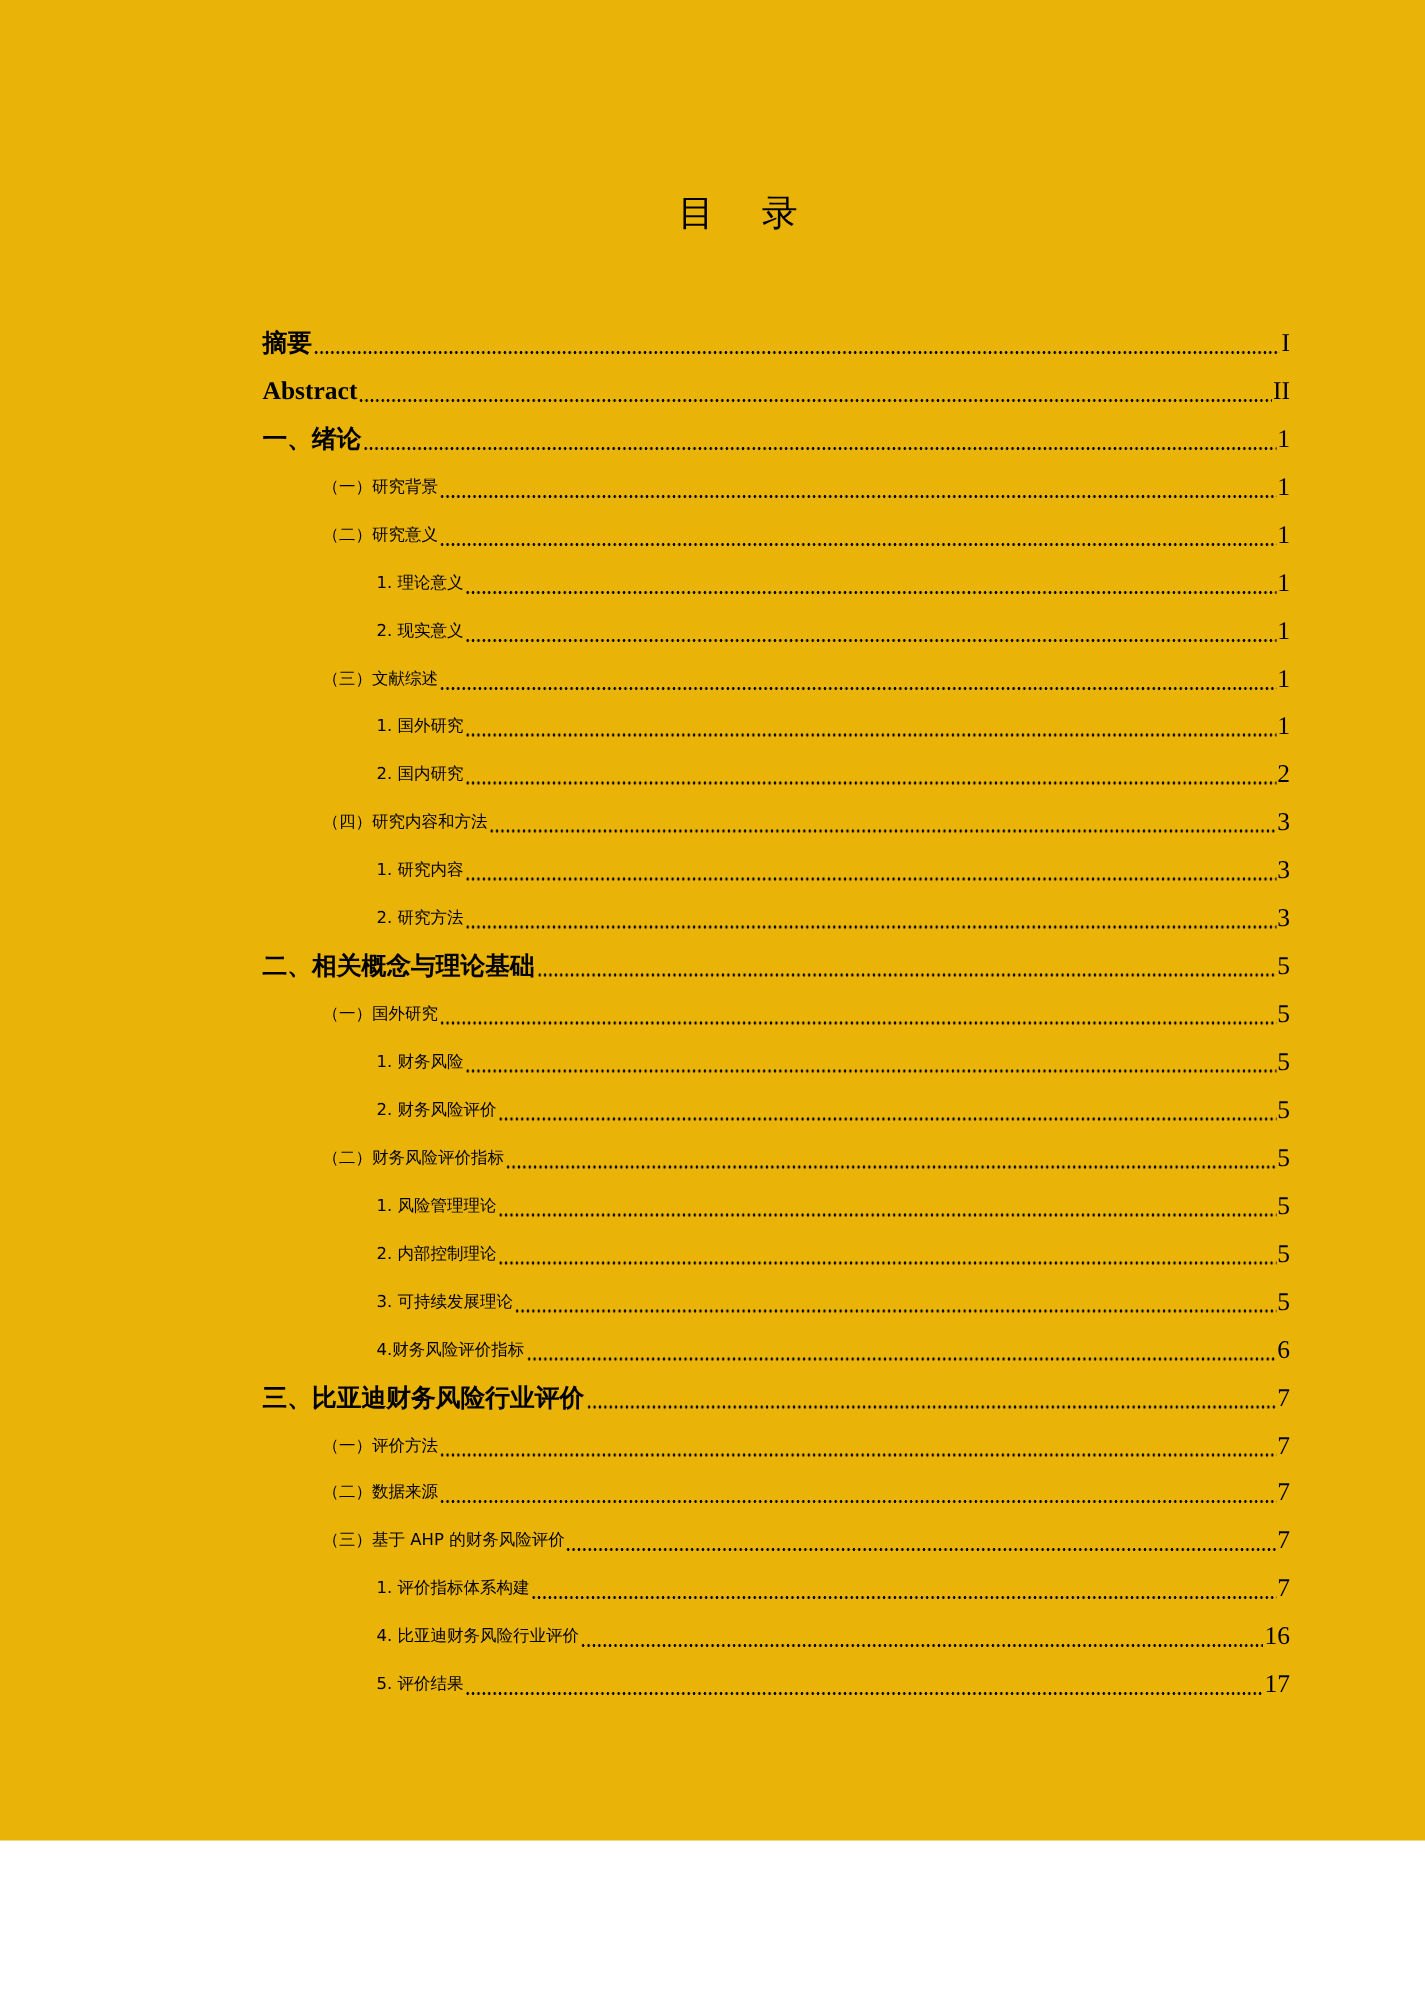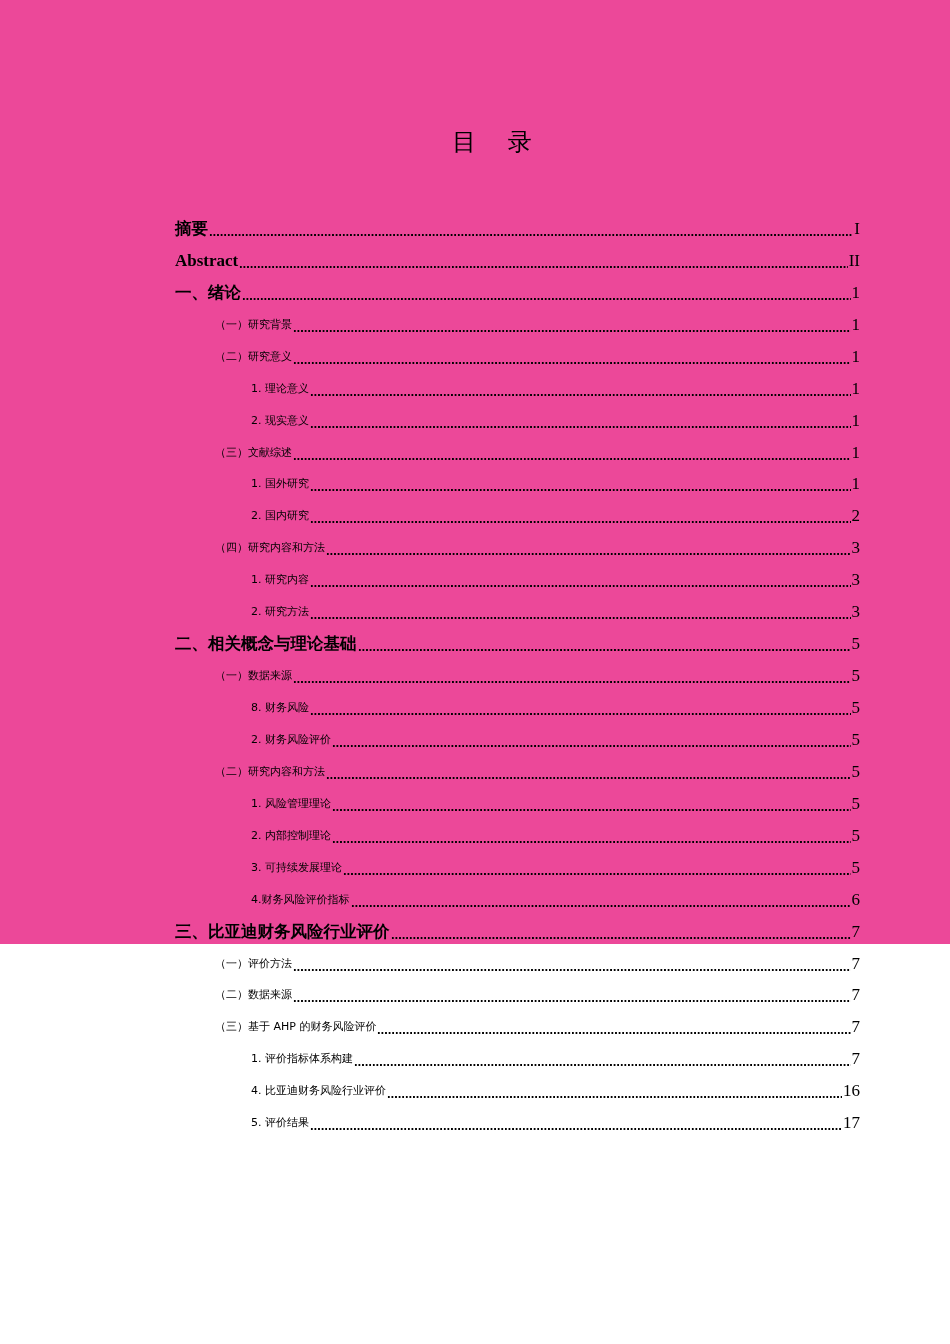--- a/index.html
+++ b/index.html
@@ -11,22 +11,22 @@
     width: 950px;
     height: 1344px;
     position: relative;
     overflow: hidden;
     font-family: "Liberation Serif", "DejaVu Serif", serif;
     color: #000;
   }
   .page {
     position: absolute;
     left: 0; top: 0;
-    width: 950px; height: 944px;
-    background: #ec4899;
+    width: 950px; height: 1227px;
+    background: #eab308;
   }
   .toc-title {
     position: absolute;
     left: 0;
     width: 996px;
     top: 124px;
     text-align: center;
     font-family: "DejaVu Sans", "Liberation Sans", sans-serif;
     font-size: 24px;
     letter-spacing: 12px;
@@ -149,36 +149,36 @@
         <span class="label">2. 研究方法</span>
         <span class="leader"></span>
         <span class="page-num">3</span>
       </div>
       <div class="toc-entry level-1">
         <span class="label">二、相关概念与理论基础</span>
         <span class="leader"></span>
         <span class="page-num">5</span>
       </div>
       <div class="toc-entry level-2">
-        <span class="label">（一）数据来源</span>
-        <span class="leader"></span>
-        <span class="page-num">5</span>
-      </div>
-      <div class="toc-entry level-3">
-        <span class="label">8. 财务风险</span>
+        <span class="label">（一）国外研究</span>
+        <span class="leader"></span>
+        <span class="page-num">5</span>
+      </div>
+      <div class="toc-entry level-3">
+        <span class="label">1. 财务风险</span>
         <span class="leader"></span>
         <span class="page-num">5</span>
       </div>
       <div class="toc-entry level-3">
         <span class="label">2. 财务风险评价</span>
         <span class="leader"></span>
         <span class="page-num">5</span>
       </div>
       <div class="toc-entry level-2">
-        <span class="label">（二）研究内容和方法</span>
+        <span class="label">（二）财务风险评价指标</span>
         <span class="leader"></span>
         <span class="page-num">5</span>
       </div>
       <div class="toc-entry level-3">
         <span class="label">1. 风险管理理论</span>
         <span class="leader"></span>
         <span class="page-num">5</span>
       </div>
       <div class="toc-entry level-3">
         <span class="label">2. 内部控制理论</span>

